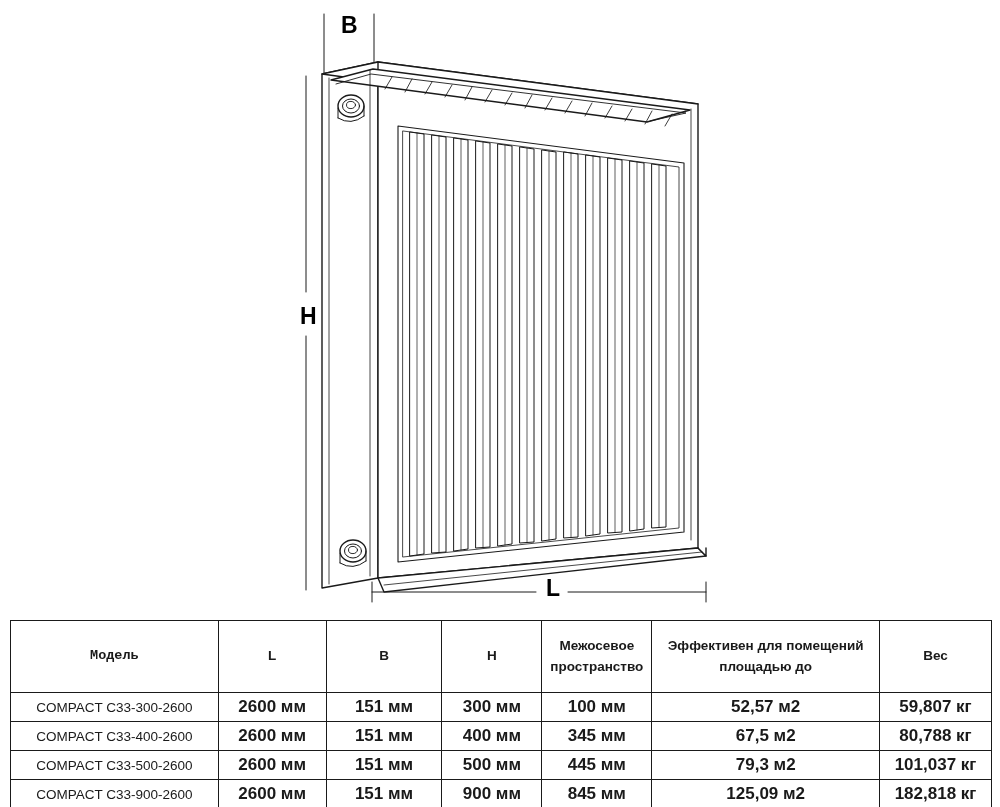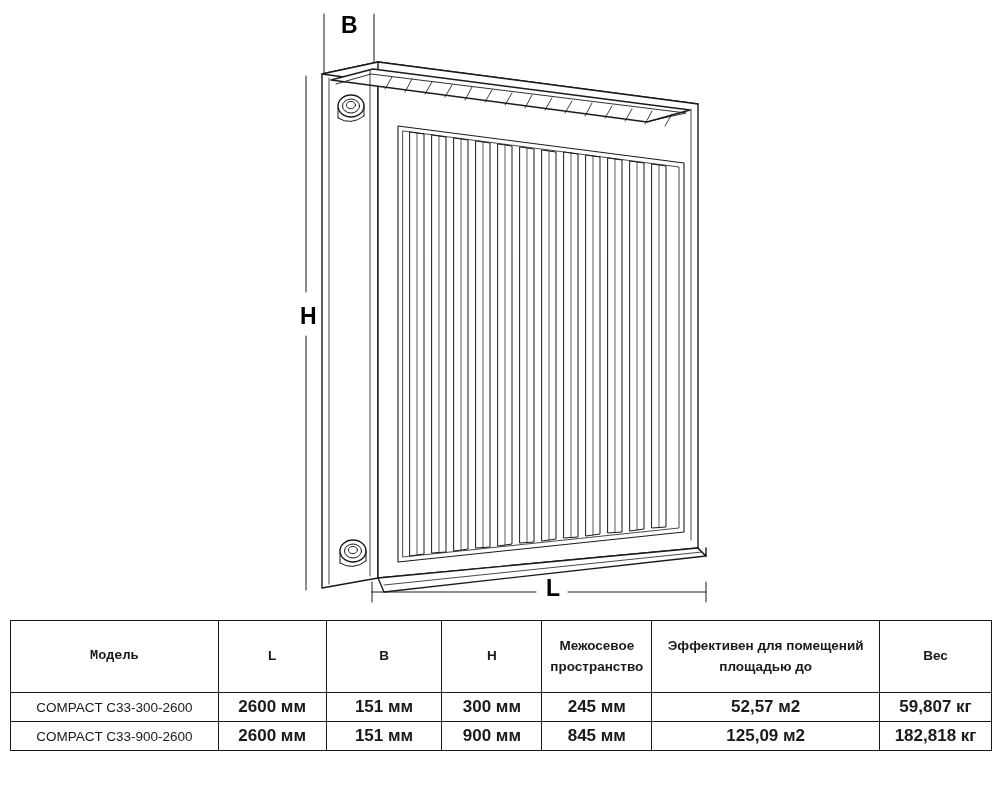--- a/index.html
+++ b/index.html
@@ -222,23 +222,41 @@
         <th class="col-eff">Эффективен для помещений<br>площадью до</th>
         <th class="col-w">Вес</th>
       </tr>
     </thead>
     <tbody>
       <tr>
         <td class="model">COMPACT C33-300-2600</td>
         <td>2600 мм</td>
         <td>151 мм</td>
         <td>300 мм</td>
-        <td>245 мм</td>
+        <td>100 мм</td>
         <td>52,57 м2</td>
         <td>59,807 кг</td>
+      </tr>
+      <tr>
+        <td class="model">COMPACT C33-400-2600</td>
+        <td>2600 мм</td>
+        <td>151 мм</td>
+        <td>400 мм</td>
+        <td>345 мм</td>
+        <td>67,5 м2</td>
+        <td>80,788 кг</td>
+      </tr>
+      <tr>
+        <td class="model">COMPACT C33-500-2600</td>
+        <td>2600 мм</td>
+        <td>151 мм</td>
+        <td>500 мм</td>
+        <td>445 мм</td>
+        <td>79,3 м2</td>
+        <td>101,037 кг</td>
       </tr>
       <tr>
         <td class="model">COMPACT C33-900-2600</td>
         <td>2600 мм</td>
         <td>151 мм</td>
         <td>900 мм</td>
         <td>845 мм</td>
         <td>125,09 м2</td>
         <td>182,818 кг</td>
       </tr>

